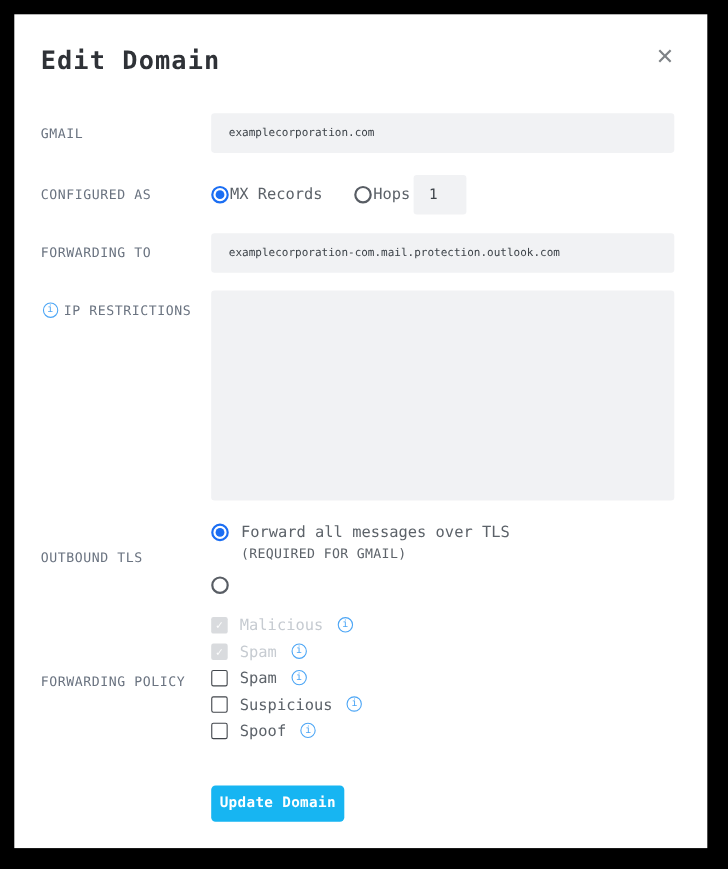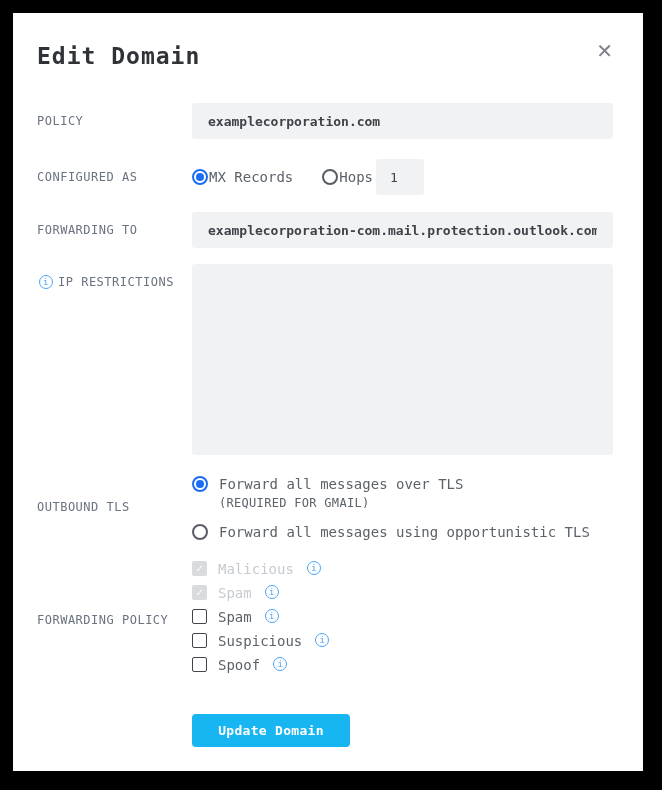--- a/index.html
+++ b/index.html
@@ -58,24 +58,23 @@
     width: 421px;
   }
   .text-input {
     width: 100%;
     height: 36px;
     background: #f1f2f4;
     border: none;
     border-radius: 3px;
     padding: 0 16px;
     font-family: inherit;
-    font-size: 13px;
+    font-size: 10px;
     color: #3d4349;
     outline: none;
-    font-weight: bold;
   }
   .row.align-top { align-items: flex-start; }
   .row.align-top .row-label { padding-top: 11px; }
   .ip-textarea {
     width: 100%;
     height: 191px;
     background: #f1f2f4;
     border: none;
     border-radius: 3px;
     padding: 12px 16px;
@@ -170,21 +169,21 @@
     display: inline-flex;
     align-items: center;
     justify-content: center;
     line-height: 1;
     margin-left: 2px;
     flex: 0 0 14px;
     font-style: normal;
   }
   .update-btn {
     margin-top: 16px;
-    width: 158px;
+    width: 121px;
     height: 33px;
     background: #17b5f2;
     color: #ffffff;
     border: none;
     border-radius: 4px;
     font-family: inherit;
     font-size: 13px;
     font-weight: 700;
     cursor: pointer;
     letter-spacing: 0.3px;
@@ -195,21 +194,21 @@
 <body>
 
 <div class="modal">
 
   <div class="modal-header">
     <div class="modal-title">Edit Domain</div>
     <span class="close-btn">✕</span>
   </div>
 
   <div class="row">
-    <div class="row-label">POLICY</div>
+    <div class="row-label">GMAIL</div>
     <div class="row-content">
       <input class="text-input" type="text" value="examplecorporation.com" style="">
     </div>
   </div>
 
   <div class="row gap-lg">
     <div class="row-label">CONFIGURED AS</div>
     <div class="row-content inline-options">
       <label class="radio-option" style="margin-right:29px;">
         <span class="radio selected"></span>
@@ -243,21 +242,20 @@
   <div class="row align-top" style="align-items:flex-start;">
     <div class="row-label label-offset-1" style="padding-top:0;">OUTBOUND TLS</div>
     <div class="row-content stack">
       <label class="stack-line radio-option">
         <span class="radio selected"></span>
         <span>Forward all messages over TLS</span>
       </label>
       <div class="stack-line sub-note">(REQUIRED FOR GMAIL)</div>
       <label class="stack-line radio-option">
         <span class="radio"></span>
-        <span>Forward all messages using opportunistic TLS</span>
       </label>
     </div>
   </div>
 
   <div class="row" style="align-items:flex-start;">
     <div class="row-label label-offset-2" style="margin-top:52px;">FORWARDING POLICY</div>
     <div class="row-content stack">
       <label class="stack-line disabled">
         <span class="checkbox checked-disabled">✓</span>
         <span>Malicious</span>

